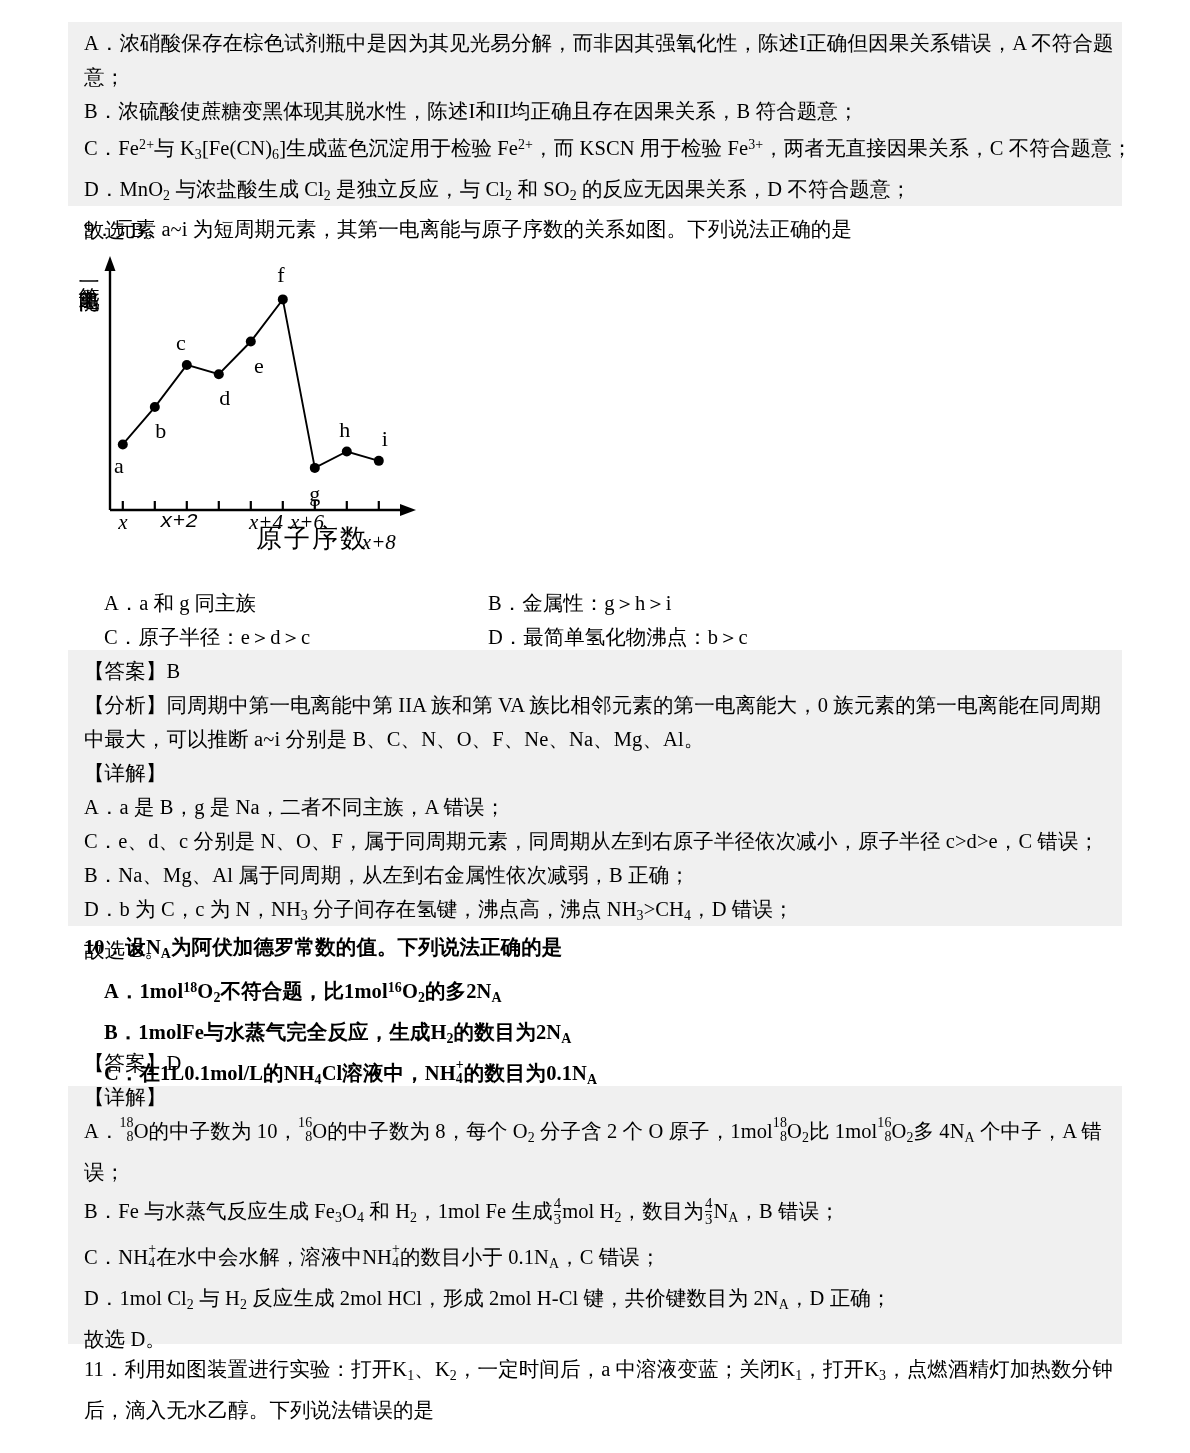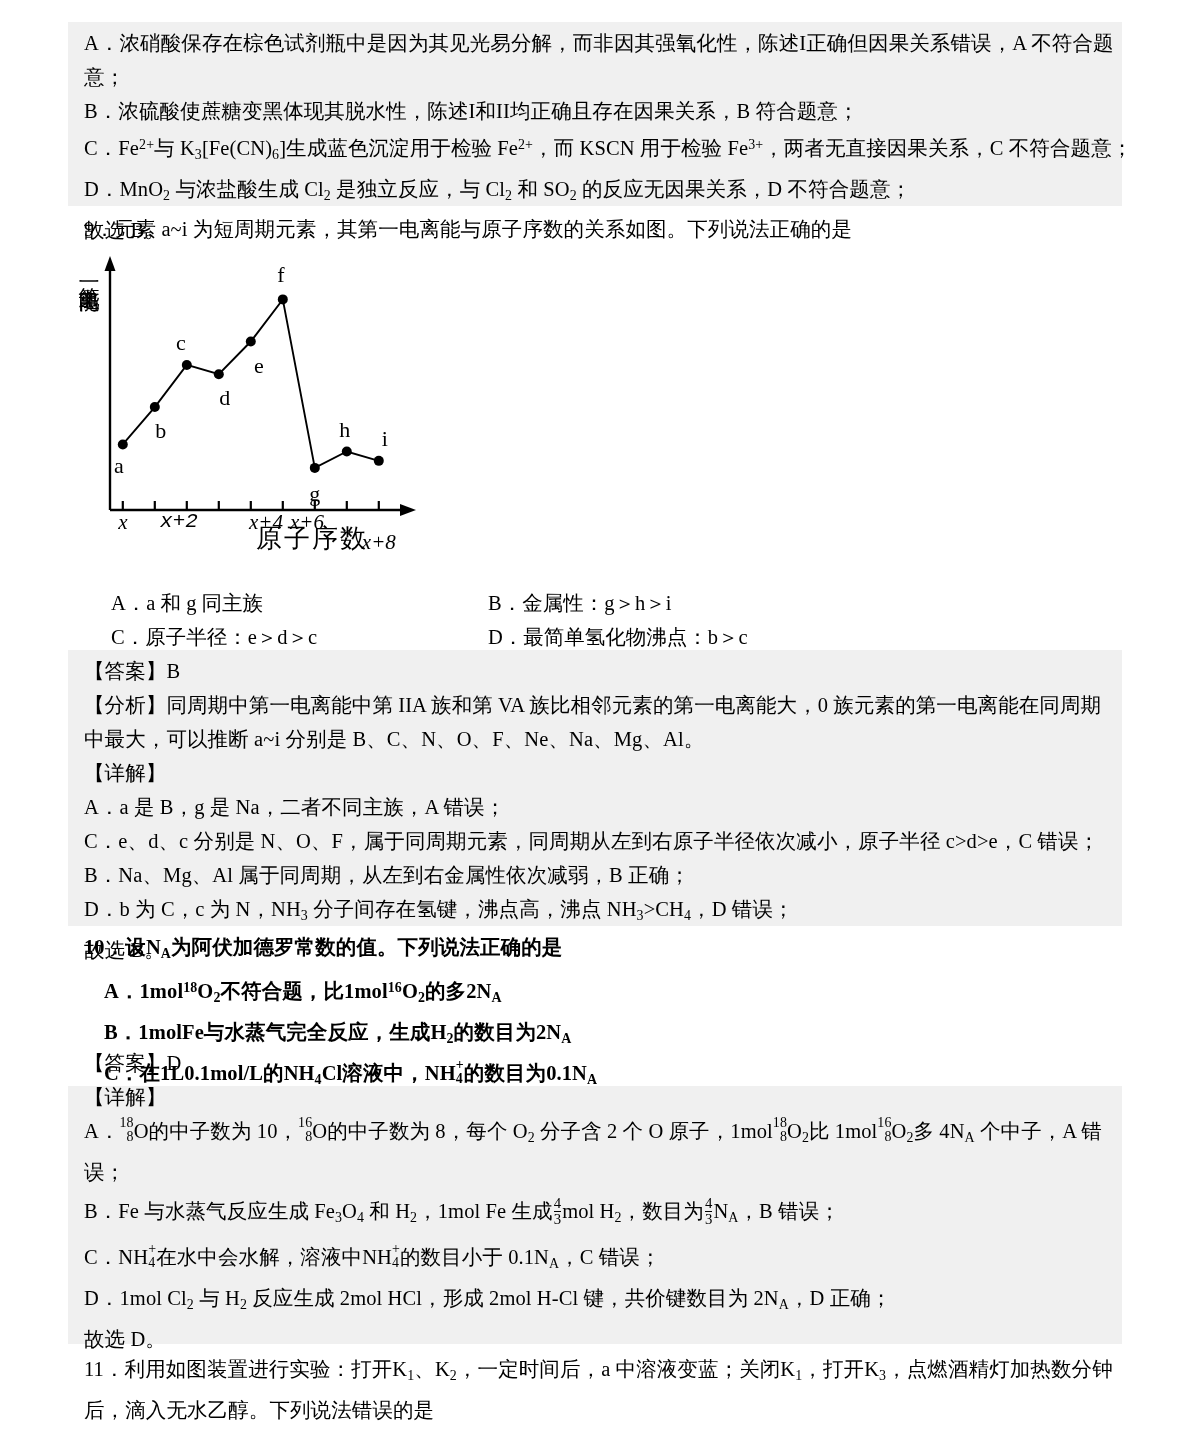--- a/index.html
+++ b/index.html
@@ -117,21 +117,21 @@
     white-space: nowrap;
   }
 
   
   .optrow {
     position: relative;
     font-size: 20.5px;
     line-height: 34px;
     height: 34px;
   }
-  .optrow .colA { position: absolute; left: 43px; white-space: nowrap; }
+  .optrow .colA { position: absolute; left: 36px; white-space: nowrap; }
   .optrow .colB { position: absolute; left: 420px; white-space: nowrap; }
 </style>
 </head>
 <body>
 
 <div class="page">
 
   <div class="shade" style="top:22px; height:184px;"></div>
 
   <div class="content" style="top:26px;">

